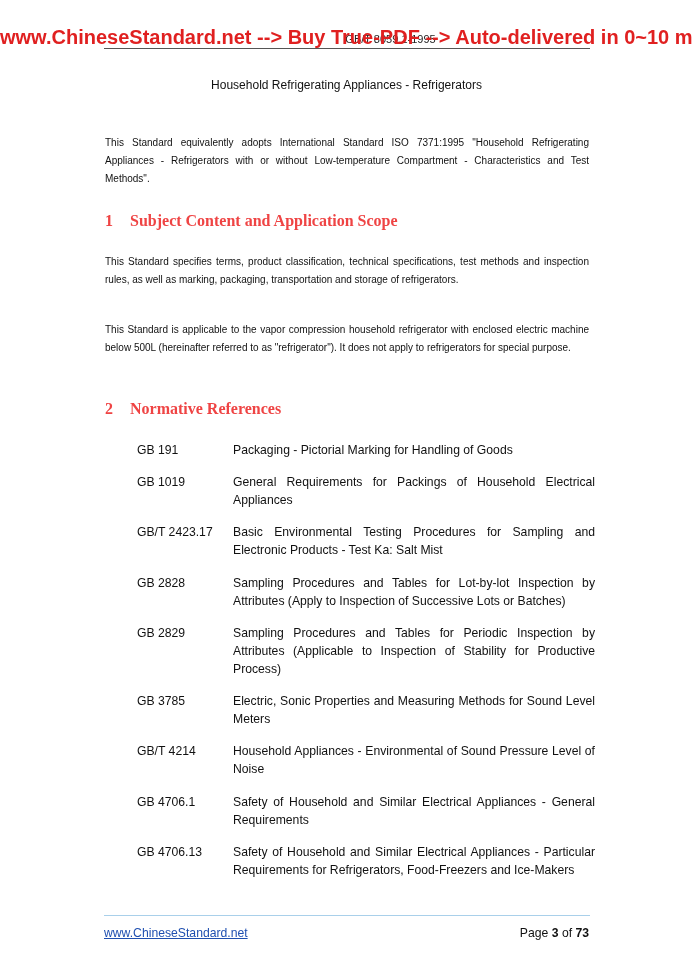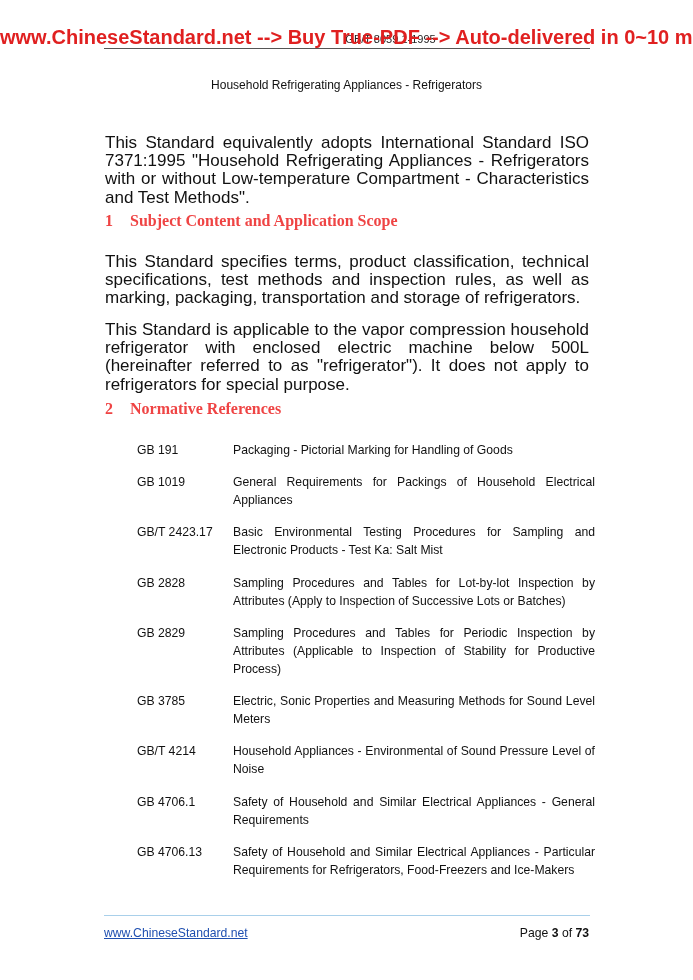--- a/index.html
+++ b/index.html
@@ -55,21 +55,21 @@
       width: 693px;
       text-align: center;
       font-size: 12px;
       line-height: 24px;
       color: #111;
     }
     .para {
       position: absolute;
       left: 105px;
       width: 484px;
-      font-size: 17px;
+      font-size: 10px;
       line-height: 18.2px;
       text-align: justify;
       color: #111;
     }
     .para.last-left { text-align-last: left; }
     .section-heading {
       position: absolute;
       left: 105px;
       font-size: 16px;
       font-weight: bold;

